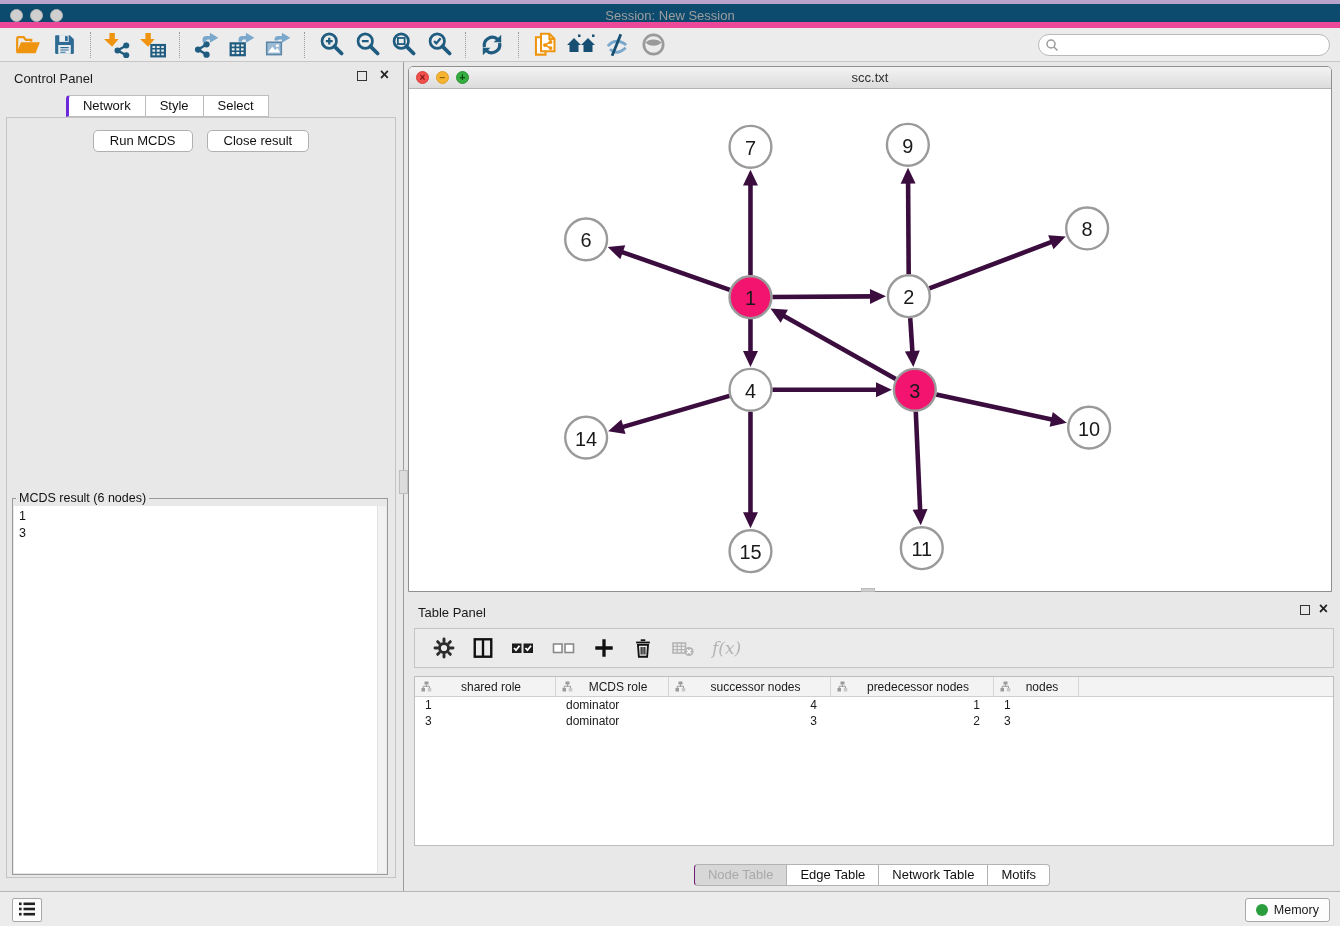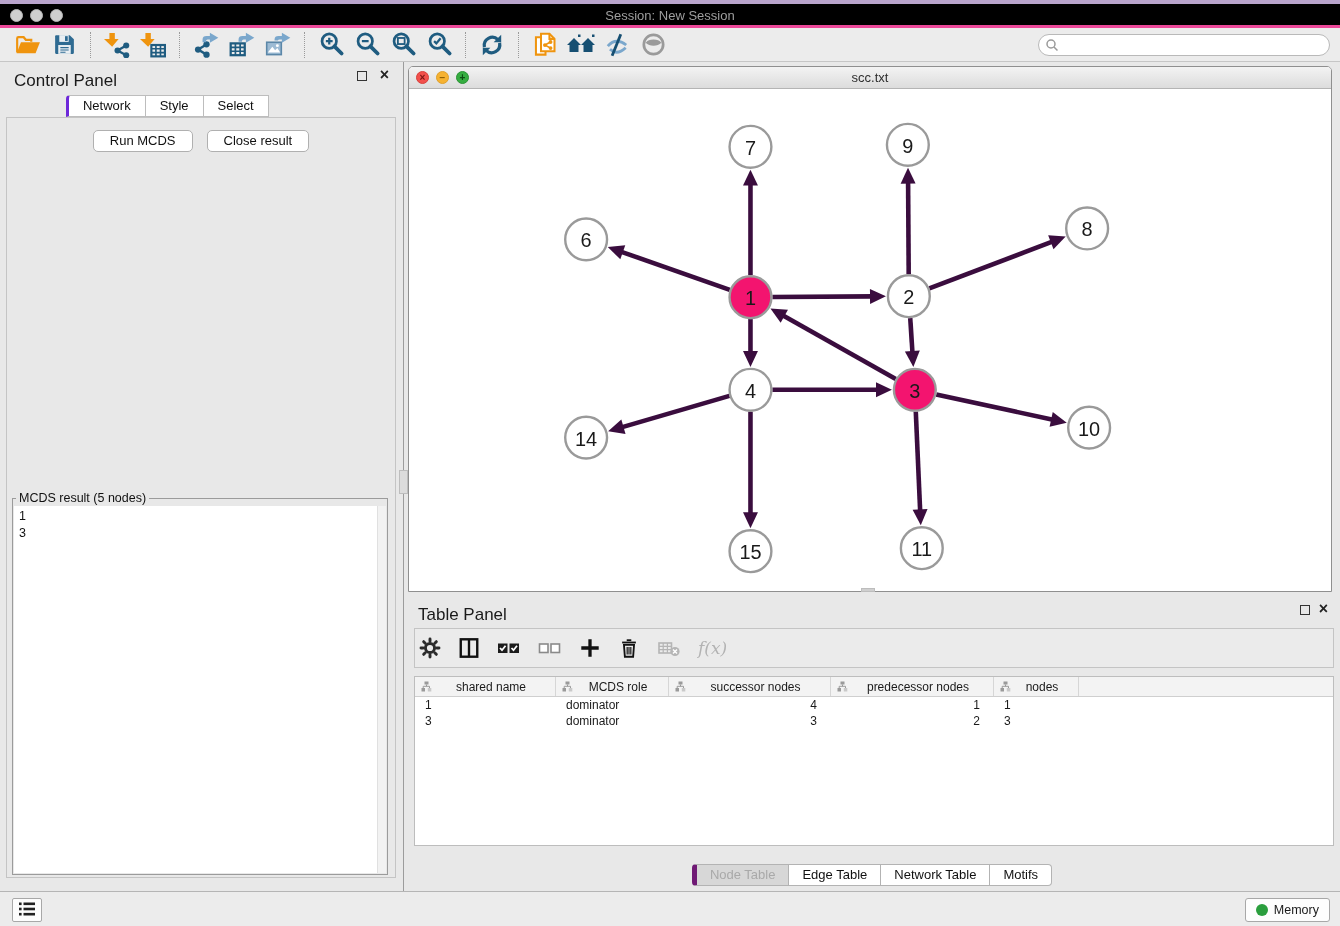--- a/index.html
+++ b/index.html
@@ -4,36 +4,36 @@
 <style>
   * { margin:0; padding:0; box-sizing:border-box; }
   html,body { background:#d0d0d0; }
   #app {
     position:relative; width:1340px; height:926px; overflow:hidden;
     background:#e8e8e8; font-family:"Liberation Sans","DejaVu Sans",sans-serif;
     color:#1a1a1a; font-size:13px;
   }
   
   .purple-strip { position:absolute; left:0; top:0; width:1340px; height:4px; background:#b9a4cc; }
-  .titlebar { position:absolute; left:0; top:4px; width:1340px; height:24px; background:#000000; border-bottom:3px solid #ec4899; }
+  .titlebar { position:absolute; left:0; top:4px; width:1340px; height:24px; background:#0c4a6e; border-bottom:6px solid #ec4899; }
   .traffic { position:absolute; top:5px; width:13px; height:13px; border-radius:50%; }
   .t-gray { background:#cfcfcf; border:1px solid #b5b5b5; }
   .titlebar .title { text-align:center; line-height:23px; color:#9e9e9e; }
   
   .toolbar { position:absolute; left:0; top:28px; width:1340px; height:34px; background:#ececec; border-bottom:1px solid #c6c6c6; display:flex; align-items:center; padding:0 10px; }
   .tb-btn { width:30px; height:28px; display:flex; align-items:center; justify-content:center; margin:0 3px; }
   .tb-btn svg { display:block; }
   .tb-sep { width:0; height:26px; border-left:1px dotted #9a9a9a; margin:0 8px; }
   .search-wrap { margin-left:auto; position:relative; }
   .search-input { width:292px; height:22px; border:1px solid #b9b9b9; border-radius:11px; background:#fff; padding:0 8px 0 24px; font-size:12px; outline:none; }
   .search-mag { position:absolute; left:7px; top:4px; }
   
   .control-panel { position:absolute; left:0; top:62px; width:404px; height:829px; background:#e8e8e8; border-right:1px solid #9c9c9c; }
   .cp-header { position:relative; height:30px; }
-  .panel-title { position:absolute; left:14px; top:9px; font-size:17px; color:#1a1a1a; }
+  .panel-title { position:absolute; left:14px; top:9px; font-size:13px; color:#1a1a1a; }
   .float-icon { position:absolute; top:9px; width:10px; height:10px; border:1.5px solid #333; }
   .close-icon { position:absolute; top:4px; font-size:16px; font-weight:bold; color:#222; line-height:18px; }
   .cp-float { right:36px; } .cp-close { right:14px; }
   .cp-tabs { position:absolute; left:0; top:33px; width:100%; display:flex; justify-content:center; height:22px; }
   .cp-tab { height:22px; padding:0 14px; background:#fff; border:1px solid #bdbdbd; border-left:none; font-size:13px; line-height:20px; color:#111; }
   .cp-tab:first-child { border-left:3px solid #6d28d9; border-radius:4px 0 0 0; }
   .cp-tab.active { background:#e6e6e6; color:#b2b2b2; border-radius:5px 5px 0 0; border:1px solid #c4c4c4; position:relative; top:-2px; height:24px; line-height:24px;margin-top:28px; }
   .cp-body { position:absolute; left:6px; right:7px; top:55px; bottom:13px; border:1px solid #c4c4c4; background:#e8e8e8; }
   .opt-label { text-align:center; margin-top:24px; font-size:13px; }
   .dropdown { position:relative; margin:13px auto 0; width:310px; height:23px; background:#fff; border:1px solid #b0b0b0; border-radius:5px; line-height:21px; padding:0 24px 0 12px; font-size:13px; }
@@ -54,34 +54,34 @@
   .nw-title { text-align:center; line-height:21px; font-size:13px; color:#2e2e2e; }
   .nw-light { position:absolute; top:4px; width:13px; height:13px; border-radius:50%; font-size:10px; line-height:12px; text-align:center; font-weight:bold; }
   .nw-red { left:7px; background:#f2504c; border:1px solid #d8403c; color:#7c1412; }
   .nw-yellow { left:27px; background:#f6b231; border:1px solid #dfa02b; color:#8a5d05; }
   .nw-green { left:47px; background:#35ad40; border:1px solid #2a9334; color:#0c4d12; }
   .nw-canvas { position:absolute; left:0; top:22px; width:922px; height:502px; }
   .nw-grip { position:absolute; left:452px; bottom:-1px; width:14px; height:4px; background:#cfcfcf; border:1px solid #bdbdbd; }
   
   .table-panel { position:absolute; left:404px; top:596px; width:936px; height:295px; background:#e8e8e8; }
   .tp-float { right:30px; } .tp-close { right:12px; }
-  .tp-toolbar { position:absolute; left:10px; right:6px; top:32px; height:40px; background:#ebebeb; border:1px solid #c4c4c4; display:flex; align-items:center; padding-left:4px; gap:17px; }
+  .tp-toolbar { position:absolute; left:10px; right:6px; top:32px; height:40px; background:#ebebeb; border:1px solid #c4c4c4; display:flex; align-items:center; padding-left:18px; gap:17px; }
   .tp-tool { display:flex; align-items:center; justify-content:center; }
   .fx-label { font-family:"DejaVu Serif","Liberation Serif",serif; font-style:italic; font-size:17px; color:#b3b3b3; }
   .tp-table { position:absolute; left:10px; right:6px; top:80px; height:170px; background:#fff; border:1px solid #bdbdbd; overflow:hidden; }
   .tp-thead { display:flex; height:20px; background:#f3f3f3; border-bottom:1px solid #cfcfcf; }
   .th { display:flex; align-items:center; border-right:1px solid #d6d6d6; font-size:12px; color:#1a1a1a; }
   .th .th-icon { margin:0 3px 0 6px; display:flex; }
   .th .th-label { flex:1; text-align:center; padding-right:8px; }
   .tr { display:flex; height:16px; }
   .td { font-size:12px; line-height:16px; padding:0 10px; white-space:nowrap; overflow:hidden; }
   .td.right { text-align:right; padding-right:14px; }
   .tp-tabs { position:absolute; left:0; width:100%; top:268px; display:flex; justify-content:center; height:22px; }
   .tp-tab { height:22px; padding:0 13px; background:#fff; border:1px solid #b3b3b3; border-left:none; font-size:13px; line-height:20px; color:#111; }
-  .tp-tab:first-child { border-left:5px solid #701a75; border-radius:4px 0 0 4px; }
+  .tp-tab:first-child { border-left:1px solid #701a75; border-radius:4px 0 0 4px; }
   .tp-tab:last-child { border-radius:0 4px 4px 0; }
   .tp-tab.active { background:#d7d7d7; color:#a9a9a9; }
   
   .status-bar { position:absolute; left:0; top:891px; width:1340px; height:35px; background:#ececec; border-top:1px solid #b5b5b5; }
   .sb-list-btn { position:absolute; left:12px; top:6px; width:30px; height:24px; background:#fdfdfd; border:1px solid #a8a8a8; border-radius:2px; display:flex; align-items:center; justify-content:center; }
   .memory-btn { position:absolute; right:10px; top:6px; height:24px; background:#fdfdfd; border:1px solid #a8a8a8; border-radius:3px; display:flex; align-items:center; gap:6px; padding:0 10px; font-size:12.5px; }
   .mem-dot { width:12px; height:12px; border-radius:50%; background:#2a9e3d; }
 </style>
 </head>
 <body>
@@ -251,21 +251,21 @@
       <div class="cp-tab">Style</div>
       <div class="cp-tab">Select</div>
       <div class="cp-tab active">MCDS</div>
     </div>
     <div class="cp-body">
       <div class="btn-row">
         <button class="aqua-btn">Run MCDS</button>
         <button class="aqua-btn">Close result</button>
       </div>
       <fieldset class="mcds-fieldset">
-        <legend>MCDS result (5 nodes)</legend>
+        <legend>MCDS result (6 nodes)</legend>
         <div class="mcds-output">
           <pre>1
 3</pre>
           <div class="mcds-scroll"></div>
         </div>
       </fieldset>
     </div>
     <div class="cp-grip"></div>
   </div>
 
@@ -393,21 +393,21 @@
       <div class="tp-thead">
           <div class="th" style="width: 141px;">
             <span class="th-icon">
               <svg width="11" height="11" viewBox="0 0 11 11">
                 <rect x="3.5" y="0.5" width="4" height="3" fill="#9a9a9a"></rect>
                 <rect x="0.5" y="7" width="3.5" height="3.5" fill="#9a9a9a"></rect>
                 <rect x="6.8" y="7" width="3.5" height="3.5" fill="#c9c9c9"></rect>
                 <path d="M5.5 3.5 V5.3 M2.2 7 V5.3 H8.5 V7" stroke="#9a9a9a" fill="none"></path>
               </svg>
             </span>
-            <span class="th-label">shared name</span>
+            <span class="th-label">shared role</span>
           </div>
           <div class="th" style="width: 113px;">
             <span class="th-icon">
               <svg width="11" height="11" viewBox="0 0 11 11">
                 <rect x="3.5" y="0.5" width="4" height="3" fill="#9a9a9a"></rect>
                 <rect x="0.5" y="7" width="3.5" height="3.5" fill="#9a9a9a"></rect>
                 <rect x="6.8" y="7" width="3.5" height="3.5" fill="#c9c9c9"></rect>
                 <path d="M5.5 3.5 V5.3 M2.2 7 V5.3 H8.5 V7" stroke="#9a9a9a" fill="none"></path>
               </svg>
             </span>

